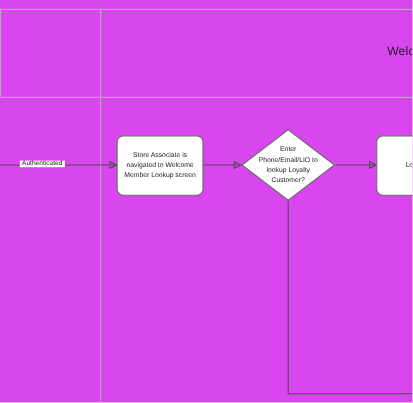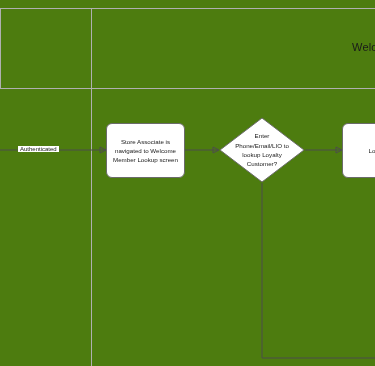--- a/index.html
+++ b/index.html
@@ -10,21 +10,21 @@
   body {
     width: 375px;
     height: 366px;
     overflow: hidden;
     font-family: "Liberation Sans", sans-serif;
   }
   #canvas {
     position: relative;
     width: 375px;
     height: 366px;
-    background: #4d7c0f;
+    background: #d946ef;
   }
   
   .lane-line {
     position: absolute;
     background: #b0b0b0;
   }
   .h-line {
     height: 1px;
   }
   .v-line {

